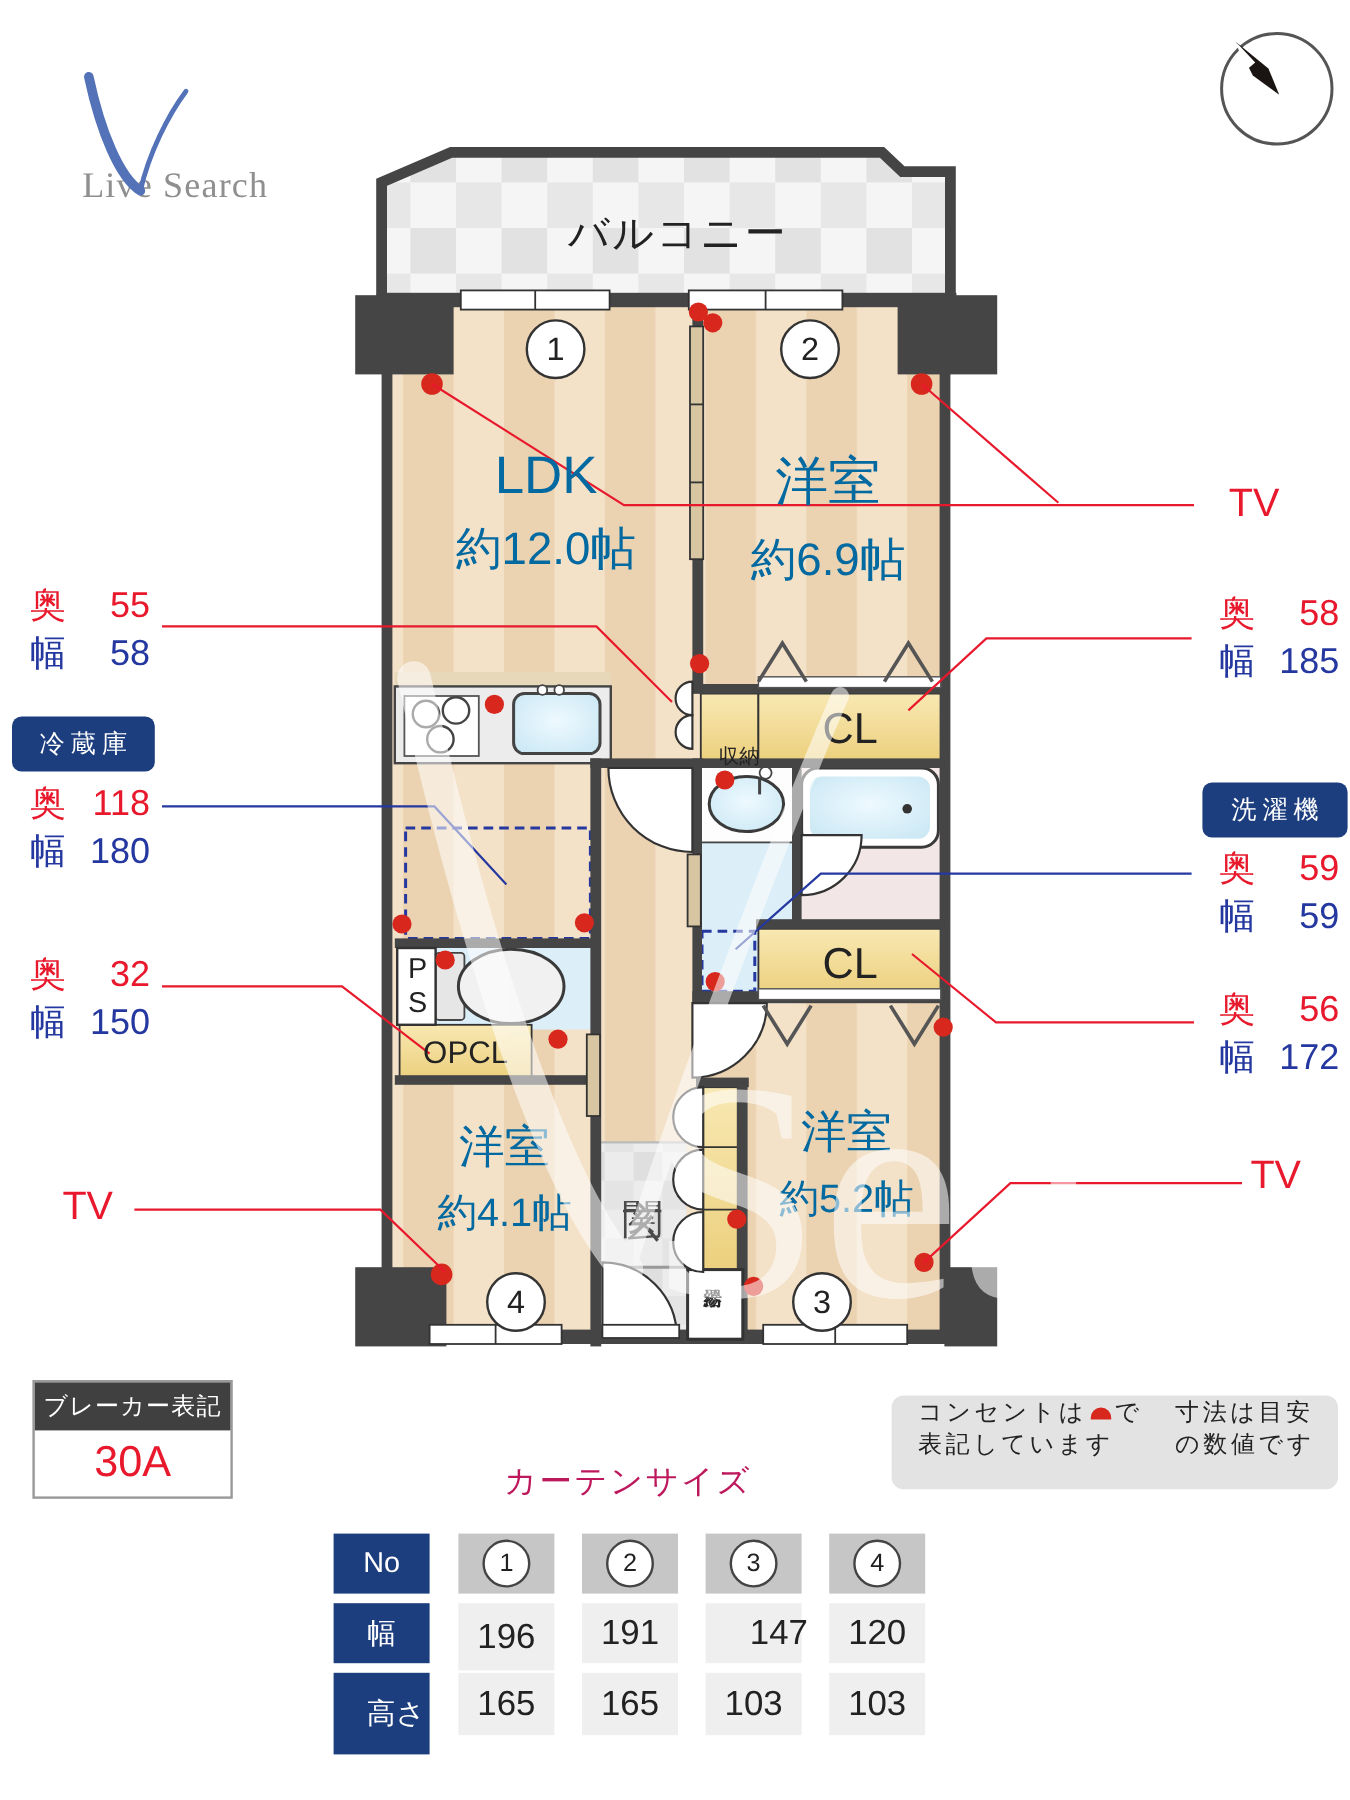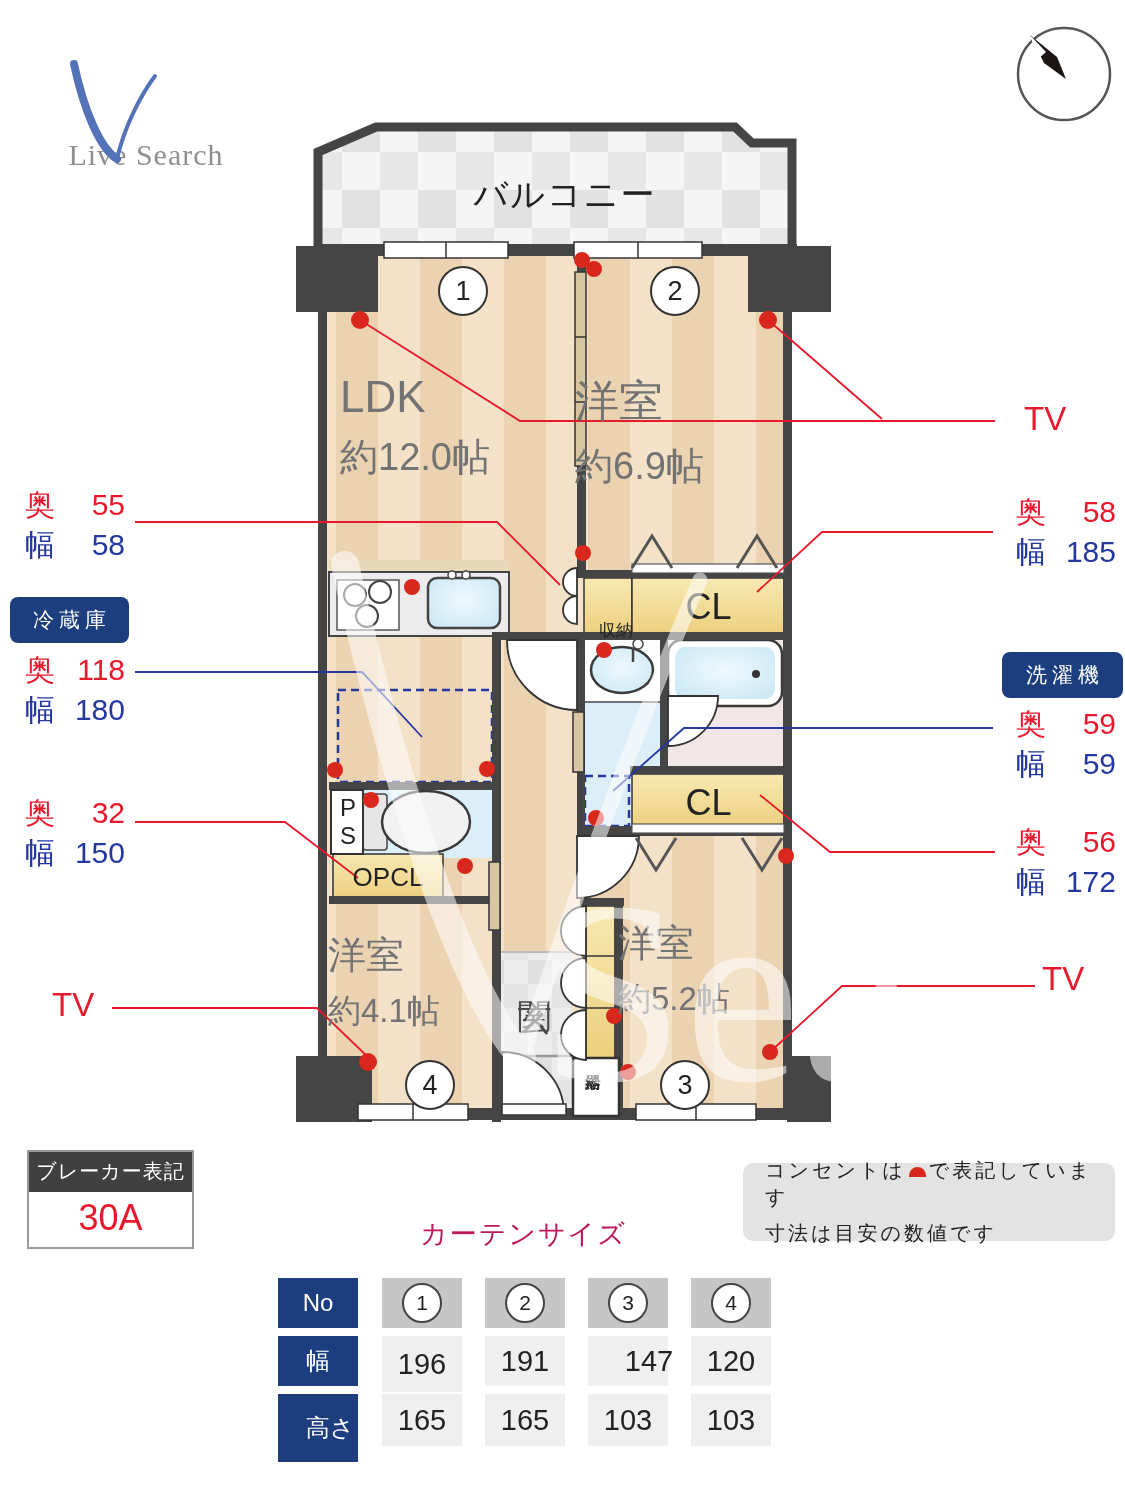--- a/index.html
+++ b/index.html
@@ -7,21 +7,21 @@
           font-family:"Liberation Sans",sans-serif;color:#222;}
   .abs{position:absolute;}
   svg{display:block;}
   
   .logo-text{position:absolute;left:36px;top:138px;width:220px;text-align:center;
              font-family:"Liberation Serif",serif;font-size:30px;letter-spacing:1px;color:#8f8f8f;}
   
   .compass-n{position:absolute;left:1062px;top:78px;font-size:34px;font-weight:bold;color:#d8281e;
              transform:rotate(-38deg);}
   
-  .room-label{position:absolute;text-align:left;color:#737373;z-index:20;}
+  .room-label{position:absolute;text-align:center;color:#0369a1;z-index:20;}
   .room-label .nm{font-size:44px;}
   .room-label .sz{font-size:38px;margin-top:10px;}
   .room-label.small .nm{font-size:38px;}
   .room-label.small .sz{font-size:33px;margin-top:8px;}
   .circ{position:absolute;width:46px;height:46px;border:2.5px solid #333;border-radius:50%;
         background:#fff;display:flex;align-items:center;justify-content:center;
         font-size:27px;color:#222;z-index:20;}
   .tag{position:absolute;z-index:20;color:#222;text-align:center;}
   .vert{writing-mode:vertical-rl;text-orientation:upright;letter-spacing:2px;}
   
@@ -36,21 +36,21 @@
          padding-left:5px;}
   .tv{position:absolute;z-index:40;font-size:33px;color:#e8192c;}
   
   .breaker{position:absolute;left:27px;top:1150px;width:163px;border:2px solid #999;z-index:40;background:#fff;}
   .breaker .hd{background:#404040;color:#fff;font-size:20px;letter-spacing:1px;
                text-align:center;padding:6px 0 7px;}
   .breaker .val{color:#e8192c;font-size:36px;text-align:center;padding:5px 0 8px;}
   
   .note{position:absolute;left:743px;top:1163px;width:372px;height:78px;background:#e3e3e3;
         border-radius:10px;z-index:40;font-size:20px;letter-spacing:3px;color:#222;
-        display:flex;flex-direction:column;justify-content:center;padding-left:22px;box-sizing:border-box;gap:9px;}
+        display:flex;flex-direction:row;justify-content:center;padding-left:22px;box-sizing:border-box;gap:9px;}
   .dome{display:inline-block;width:17px;height:10px;background:#d8281e;border-radius:9px 9px 0 0;
         margin:0 3px;}
   
   .ct-title{position:absolute;left:420px;top:1216px;width:220px;
             font-size:27px;letter-spacing:2px;z-index:40;color:#be185d;}
   .ct-cell{position:absolute;display:flex;align-items:center;justify-content:center;z-index:40;box-sizing:border-box;}
   .ct-head{background:#1c3e7e;color:#fff;font-size:24px;}
   .ct-gray{background:#c6c6c6;}
   .ct-light{background:#efefef;font-size:29px;color:#222;}
   .circ-sm{width:36px;height:36px;border:2px solid #444;border-radius:50%;background:#fff;

